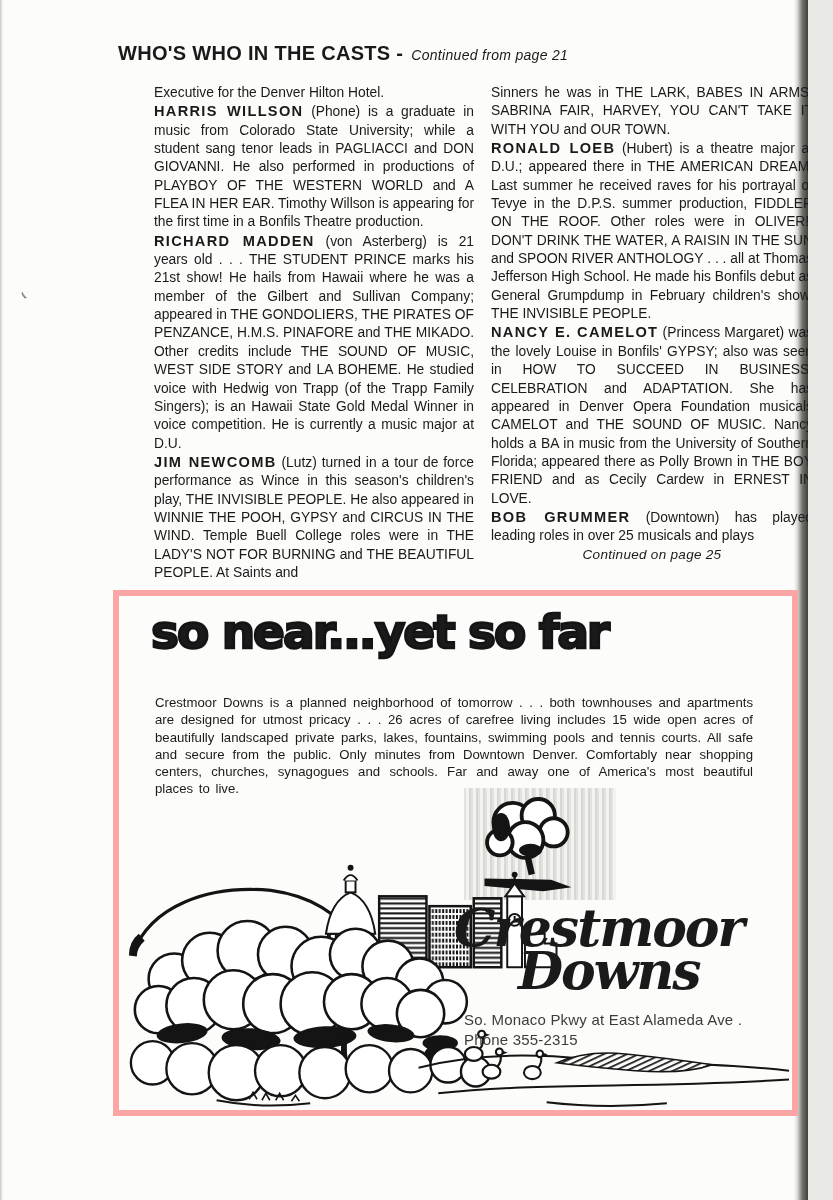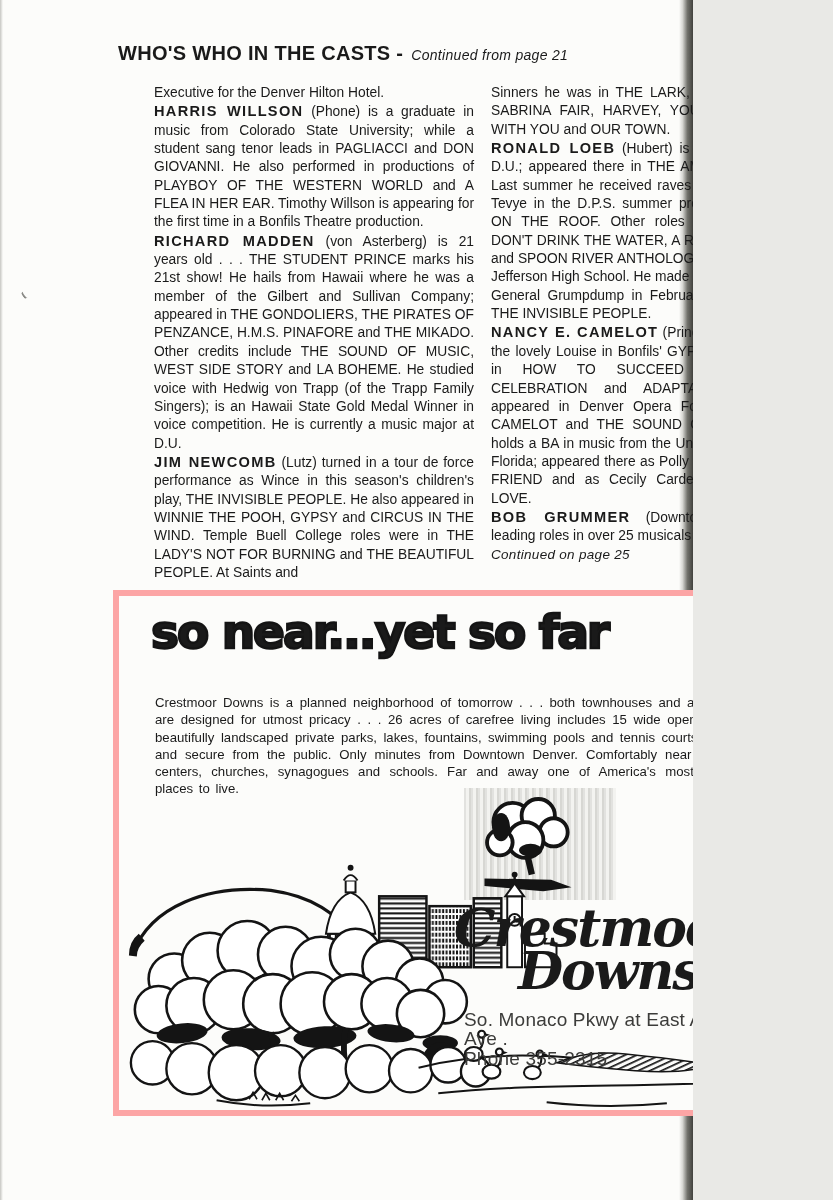--- a/index.html
+++ b/index.html
@@ -1,47 +1,47 @@
 <!DOCTYPE html>
 <html><head>
 <meta charset="utf-8">
 <style>
   html,body{margin:0;padding:0;}
   body{width:833px;height:1200px;background:#e9e9e6;font-family:"Liberation Sans",sans-serif;color:#1a1a1a;}
-  .page{position:relative;width:693px;height:1200px;background:#fcfcfa;overflow:hidden;}
+  .page{position:relative;width:808px;height:1200px;background:#fcfcfa;overflow:hidden;}
   .edge-left{position:absolute;left:0;top:0;bottom:0;width:3px;background:linear-gradient(to right,#c6c6c2,#fcfcfa);}
   .edge-right{position:absolute;right:0;top:0;bottom:0;width:14px;
     background:linear-gradient(to right,#fcfcfa 0%,#d8d8d4 25%,#72726c 60%,#41413d 100%);}
   .speck{position:absolute;left:22px;top:290px;width:6px;height:8px;border-left:2px solid #8a8a86;transform:rotate(-35deg);border-radius:40%;}
 
   .header{position:absolute;left:118px;top:42px;white-space:nowrap;}
   .hdr-title{font-weight:bold;font-size:20px;letter-spacing:.3px;}
   .hdr-cont{font-style:italic;font-size:14px;margin-left:8px;letter-spacing:.3px;}
 
   .col{position:absolute;top:84px;font-size:13.8px;line-height:18.35px;text-align:justify;margin-left:36px;}
   .col-left{left:118px;width:320px;}
   .col-right{left:455px;width:322px;}
   .col p{margin:0;}
   .bio-name{font-weight:bold;font-size:14.6px;letter-spacing:1.3px;}
-  .continued-on{text-align:left;font-style:italic;font-size:13.5px;margin-top:1px;letter-spacing:.3px;}
+  .continued-on{text-align:center;font-style:italic;font-size:13.5px;margin-top:1px;letter-spacing:.3px;}
 
   .ad{position:absolute;left:113px;top:590px;width:673px;height:514px;border:6px solid #fca5a5;background:#fcfcfa;}
   .ad-headline{position:absolute;left:32px;top:8px;font-family:"DejaVu Sans",sans-serif;font-weight:bold;
     font-size:47px;letter-spacing:-2px;-webkit-text-stroke:2.4px #141414;white-space:nowrap;}
   .ad-body{position:absolute;left:36px;top:98px;width:598px;font-size:13.2px;line-height:17.3px;
     text-align:justify;word-spacing:2px;}
   .halftone{position:absolute;left:345px;top:192px;width:152px;height:112px;
     background:repeating-linear-gradient(90deg,#e2e2df 0 2px,#f3f3f0 2px 5px,#d7d7d3 5px 7px);}
   .scene{position:absolute;left:4px;top:262px;width:667px;height:250px;}
   .logo{position:absolute;left:335px;top:306px;width:336px;}
   .logo-line1{font-family:"DejaVu Serif",serif;font-style:italic;font-weight:bold;font-size:52px;
     letter-spacing:-2px;line-height:1;}
   .logo-line2{font-family:"DejaVu Serif",serif;font-style:italic;font-weight:bold;font-size:52px;
     letter-spacing:-2px;line-height:1;margin:-9px 0 0 64px;}
-  .addr{font-size:19px;color:#3c3c3a;margin:1px 0 0 10px;line-height:19px;letter-spacing:.2px;}
+  .addr{font-size:15px;color:#3c3c3a;margin:1px 0 0 10px;line-height:19px;letter-spacing:.2px;}
   .addr.first{margin-top:13px;}
 
   .pageno{position:absolute;left:118px;top:1118px;width:640px;text-align:center;
     font-weight:bold;font-size:18px;letter-spacing:1px;}
 </style>
 </head>
 <body>
 
 <div class="page">
   <div class="edge-left"></div>

